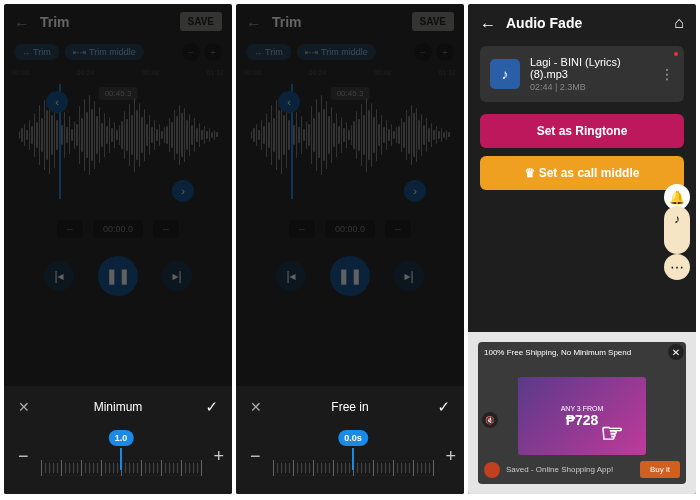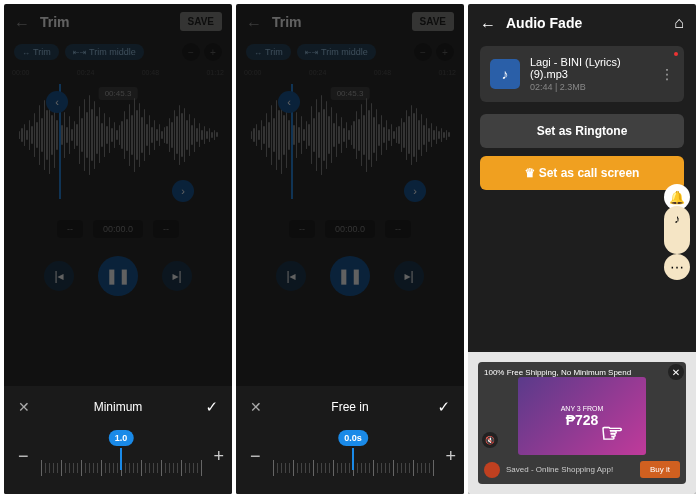--- a/index.html
+++ b/index.html
@@ -49,30 +49,30 @@
 .home-icon{color:#fff;font-size:16px}
 .audio-card{margin:4px 12px;background:#333;border-radius:6px;padding:10px;display:flex;gap:10px;align-items:center;position:relative}
 .audio-icn{width:30px;height:30px;background:#2a5fa8;border-radius:5px;display:flex;align-items:center;justify-content:center;color:#fff;font-size:14px}
 .audio-info{flex:1}
 .audio-name{color:#fff;font-size:11px}
 .audio-meta{color:#888;font-size:9px;margin-top:2px}
 .dots{color:#aaa;font-size:14px}
 .red-dot{position:absolute;top:6px;right:6px;width:4px;height:4px;background:#e33;border-radius:50%}
 .btn-row{padding:8px 12px;display:flex;flex-direction:column;gap:8px}
 .big-btn{padding:10px;border-radius:6px;text-align:center;font-size:12px;font-weight:600;color:#fff}
-.btn-blue{background:#404040}
+.btn-blue{background:#be185d}
 .btn-orange{background:#f0a020}
 .float-stack{position:absolute;right:6px;top:180px;display:flex;flex-direction:column;align-items:center;gap:0}
 .float-pill{width:26px;background:#f5e5c5;border-radius:13px;padding:6px 0 28px;display:flex;flex-direction:column;align-items:center;gap:38px;position:relative}
 .float-top{width:26px;height:26px;border-radius:50%;background:#fff;display:flex;align-items:center;justify-content:center;font-size:13px;margin-bottom:-4px}
 .float-more{position:absolute;bottom:-26px;width:26px;height:26px;border-radius:50%;background:#f5e5c5;display:flex;align-items:center;justify-content:center;font-size:14px}
 .ad{position:absolute;bottom:0;left:0;right:0;background:#e5e5e5;padding:10px}
 .ad-card{background:#3a3a3a;border-radius:4px;padding:6px;position:relative}
 .ad-close{position:absolute;top:2px;right:2px;width:16px;height:16px;background:#222;border-radius:50%;color:#fff;font-size:10px;display:flex;align-items:center;justify-content:center}
-.ad-text{color:#fff;font-size:8px;margin-bottom:0}
+.ad-text{color:#fff;font-size:8px;margin-bottom:20px}
 .ad-img{height:78px;background:linear-gradient(135deg,#5a3a8a,#c03a9a);margin:0 auto;width:65%;border-radius:3px;position:relative;display:flex;align-items:center;justify-content:center;color:#fff;font-size:14px;font-weight:800}
 .ad-hand{position:absolute;bottom:6px;right:22px;font-size:26px}
 .ad-mute{position:absolute;left:4px;top:70px;width:16px;height:16px;background:#222;border-radius:50%;color:#999;font-size:8px;display:flex;align-items:center;justify-content:center}
 .ad-foot{display:flex;align-items:center;gap:6px;margin-top:6px}
 .ad-logo{width:16px;height:16px;background:#c04020;border-radius:50%}
 .ad-ftext{color:#ccc;font-size:8px;flex:1}
 .ad-btn{background:#d06020;color:#fff;font-size:8px;padding:4px 10px;border-radius:3px}
 </style>
 </head>
 <body>
@@ -451,29 +451,29 @@
 
 <div class="screen s3">
   <div class="topbar">
     <span class="back" style="color:#fff">←</span>
     <span class="title">Audio Fade</span>
     <span class="home-icon">⌂</span>
   </div>
   <div class="audio-card">
     <div class="audio-icn">♪</div>
     <div class="audio-info">
-      <div class="audio-name">Lagi - BINI (Lyrics)(9).mp3</div>
+      <div class="audio-name">Lagi - BINI (Lyrics)(8).mp3</div>
       <div class="audio-meta">02:44 | 2.3MB</div>
     </div>
     <span class="dots">⋮</span>
     <span class="red-dot"></span>
   </div>
   <div class="btn-row">
     <div class="big-btn btn-blue">Set as Ringtone</div>
-    <div class="big-btn btn-orange"><span>♛</span> <span>Set as call screen</span></div>
+    <div class="big-btn btn-orange"><span>♛</span> <span>Set as call middle</span></div>
   </div>
   <div class="float-stack">
     <div class="float-top">🔔</div>
     <div class="float-pill">
       <span style="font-size:12px">♪</span>
       <div class="float-more">⋯</div>
     </div>
   </div>
   <div class="ad">
     <div class="ad-card">

